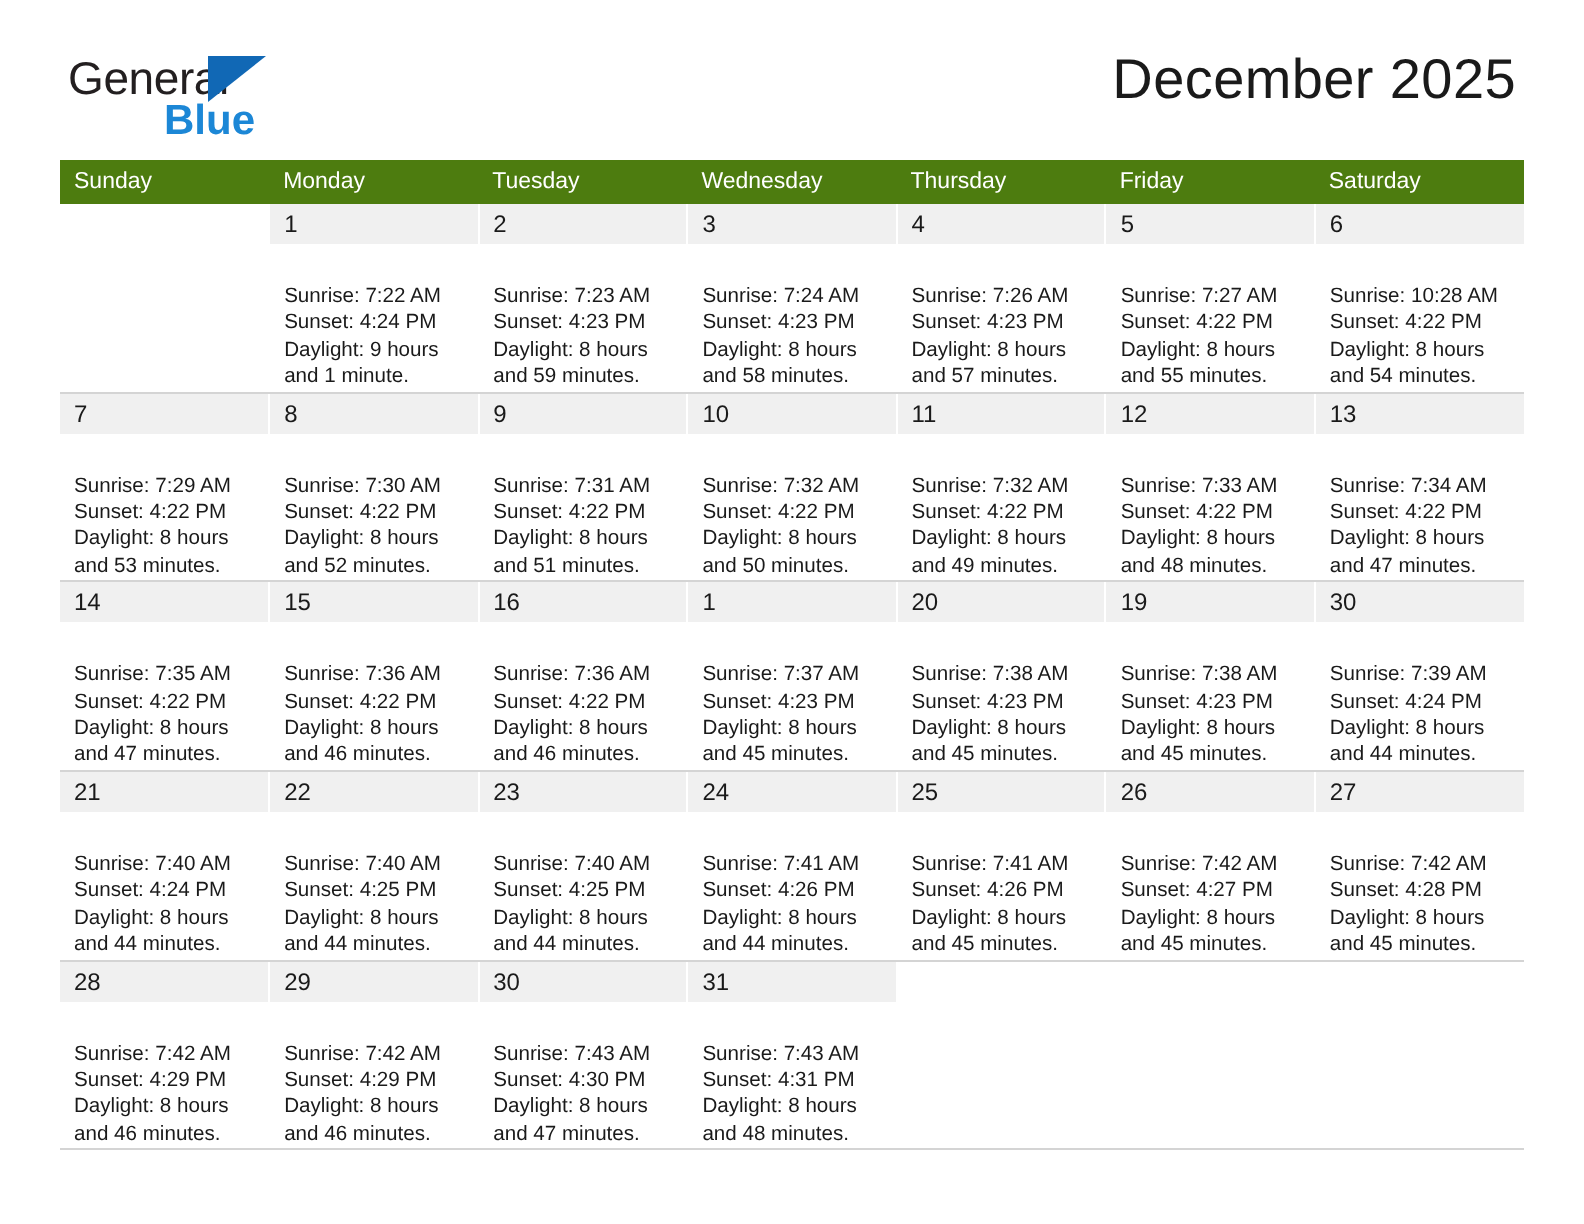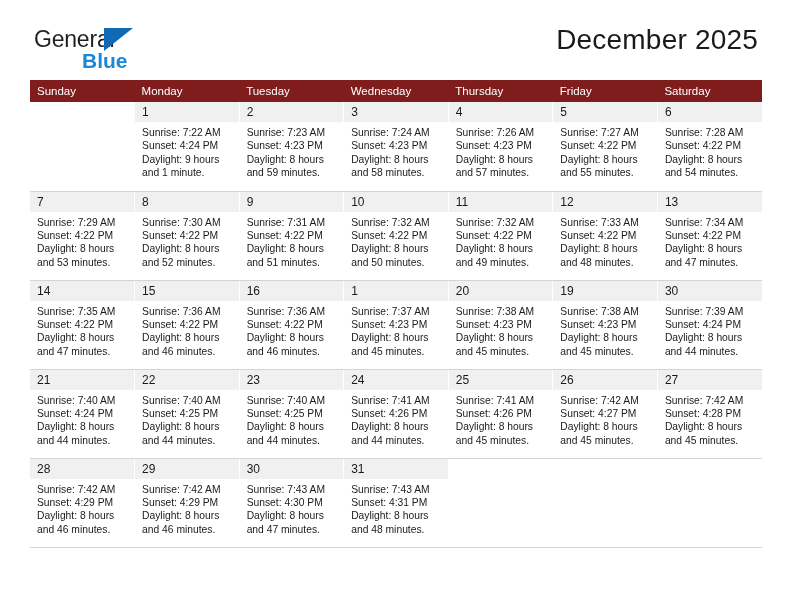--- a/index.html
+++ b/index.html
@@ -84,21 +84,21 @@
   }
 
   
   .calendar {
     width: 732px;
     border-collapse: collapse;
     table-layout: fixed;
     margin-top: 4px;
   }
   .calendar th {
-    background: #7f1d1d;
+    background: #4d7c0f;
     color: #ffffff;
     font-size: 11.5px;
     font-weight: normal;
     text-align: left;
     padding: 5px 0 5px 7px;
     height: 21px;
     border: none;
     margin-top: 32px;
   }
   .calendar td {
@@ -119,21 +119,21 @@
   .daynum {
     background: #f0f0f0;
     font-size: 12px;
     color: #1a1a1a;
     padding: 3px 0 3px 7px;
     height: 20px;
     line-height: 14px;
   }
   .daynum.empty { background: transparent; }
   .details {
-    padding: 4px 6px 0 7px;
+    padding: 20px 6px 0 7px;
     font-size: 10.3px;
     line-height: 13.4px;
     color: #1a1a1a;
   }
   .details div { white-space: nowrap; }
   tr.week td { border-bottom: 1px solid #d4d4d4; }
   tr.week:last-child td { border-bottom: 1px solid #d4d4d4; margin-top: 32px; }
   .empty-cell { background: #ffffff; }
 </style>
 </head>
@@ -229,21 +229,21 @@
                 <div>Sunset: 4:22 PM</div>
                 <div>Daylight: 8 hours</div>
                 <div>and 55 minutes.</div>
               </div>
             </div>
           </td>
         <td>
             <div class="cell-inner">
               <div class="daynum">6</div>
               <div class="details">
-                <div>Sunrise: 7:28 AM</div>
+                <div>Sunrise: 10:28 AM</div>
                 <div>Sunset: 4:22 PM</div>
                 <div>Daylight: 8 hours</div>
                 <div>and 54 minutes.</div>
               </div>
             </div>
           </td>
       </tr>
       <tr class="week">
         <td>
             <div class="cell-inner">

